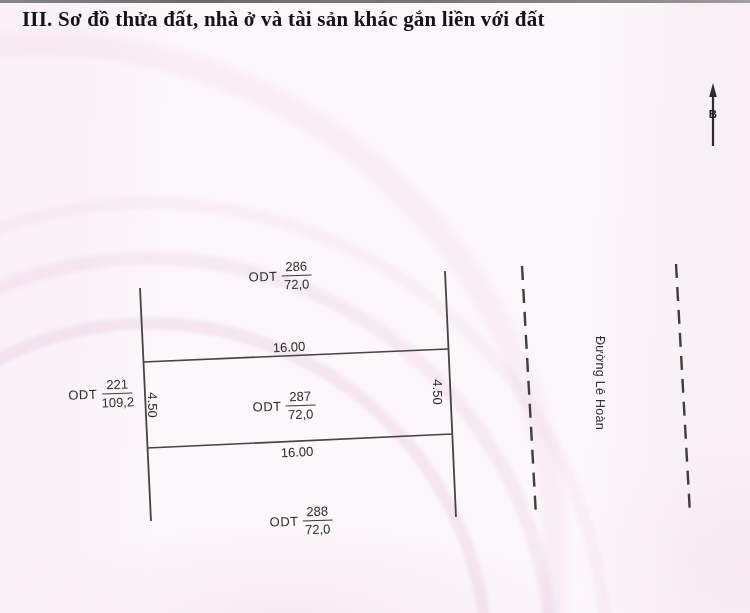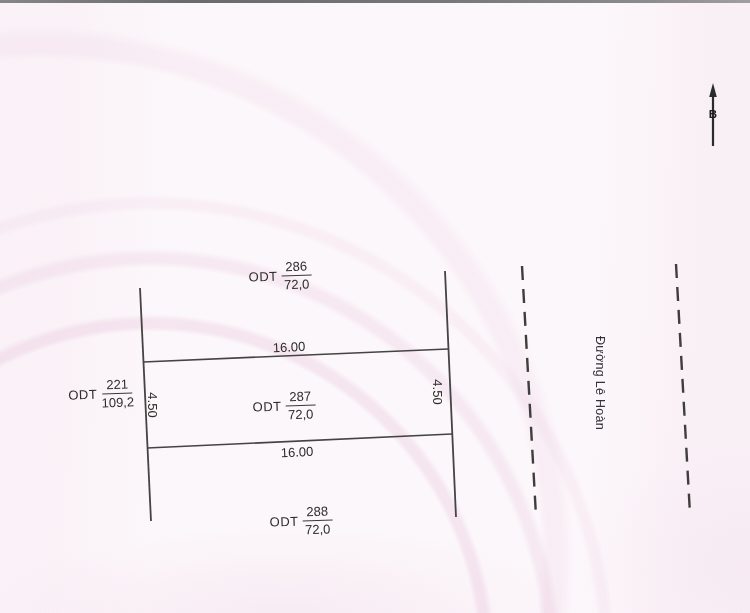--- a/index.html
+++ b/index.html
@@ -62,20 +62,21 @@
     font-weight:bold;font-size:11.5px;color:#1e1e1e;line-height:1;
   }
 </style>
 </head>
 <body>
 
 <div class="page">
 
   <div class="scan-edge"></div>
 
+  <h1 class="title">III. Sơ đồ thửa đất, nhà ở và tài sản khác gắn liền với đất</h1>
 
   <svg class="lines" width="750" height="613" viewBox="0 0 750 613">
     <line x1="140" y1="288" x2="151" y2="521" stroke="#454442" stroke-width="1.8"></line>
     <line x1="445" y1="271" x2="456" y2="517" stroke="#454442" stroke-width="1.8"></line>
     <line x1="143" y1="362" x2="448" y2="349" stroke="#454442" stroke-width="1.7"></line>
     <line x1="147" y1="448" x2="452" y2="434" stroke="#454442" stroke-width="1.7"></line>
     <line x1="522" y1="266" x2="536" y2="516" stroke="#3f3e3c" stroke-width="2.4" stroke-dasharray="14 9"></line>
     <line x1="676" y1="264" x2="690" y2="514" stroke="#3f3e3c" stroke-width="2.4" stroke-dasharray="14 9"></line>
   </svg>
 

